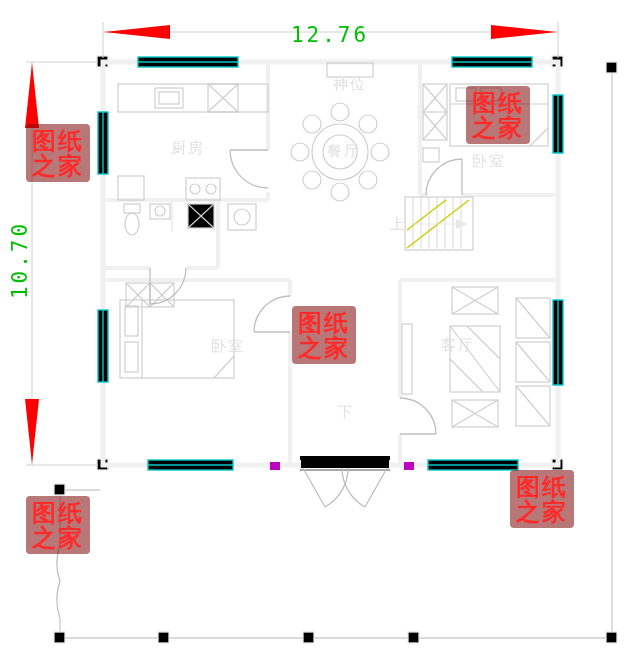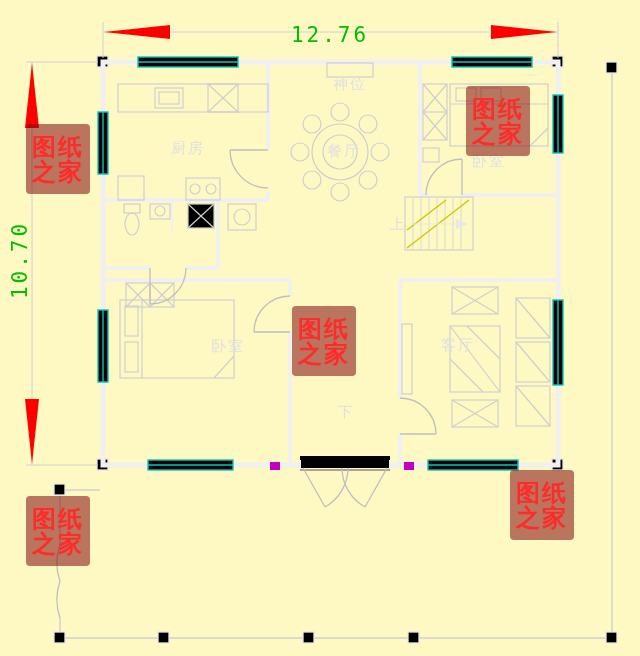--- a/index.html
+++ b/index.html
@@ -1,21 +1,21 @@
 <!DOCTYPE html>
 <html><head>
 <meta charset="utf-8">
 <style>
   html,body{margin:0;padding:0;background:#000;}
-  .stage{position:relative;width:640px;height:656px;background:#fef9c3;overflow:hidden;
+  .stage{position:relative;width:640px;height:656px;background:#ffffff;overflow:hidden;
          font-family:"Liberation Sans", sans-serif;}
   svg text{font-family:"Liberation Sans", sans-serif;}
   .roomlabel{fill:#e0e0e0;font-size:15px;letter-spacing:2px;}
   .dimtext{fill:#00bf00;font-size:21px;letter-spacing:3px;font-family:"DejaVu Sans Mono",monospace;}
-  .wm{position:absolute;width:64px;height:70px;background:rgba(128,10,10,0.55);
+  .wm{position:absolute;width:64px;height:58px;background:rgba(128,10,10,0.55);
       color:#ff2a2a;font-weight:700;font-size:24px;line-height:1.05;letter-spacing:2px;
       display:flex;flex-direction:column;align-items:center;justify-content:center;
       border-radius:4px;}
   .wall{stroke:#f0f0f0;fill:none;}
   .thin{stroke:#cfcfcf;stroke-width:1.2;fill:none;}
   .furn{stroke:#cfcfcf;stroke-width:1.2;fill:none;}
   .win{stroke:#00c8c8;stroke-width:1.4;}
   .door{stroke:#bfbfbf;stroke-width:1.3;fill:none;}
 </style>
 </head>

